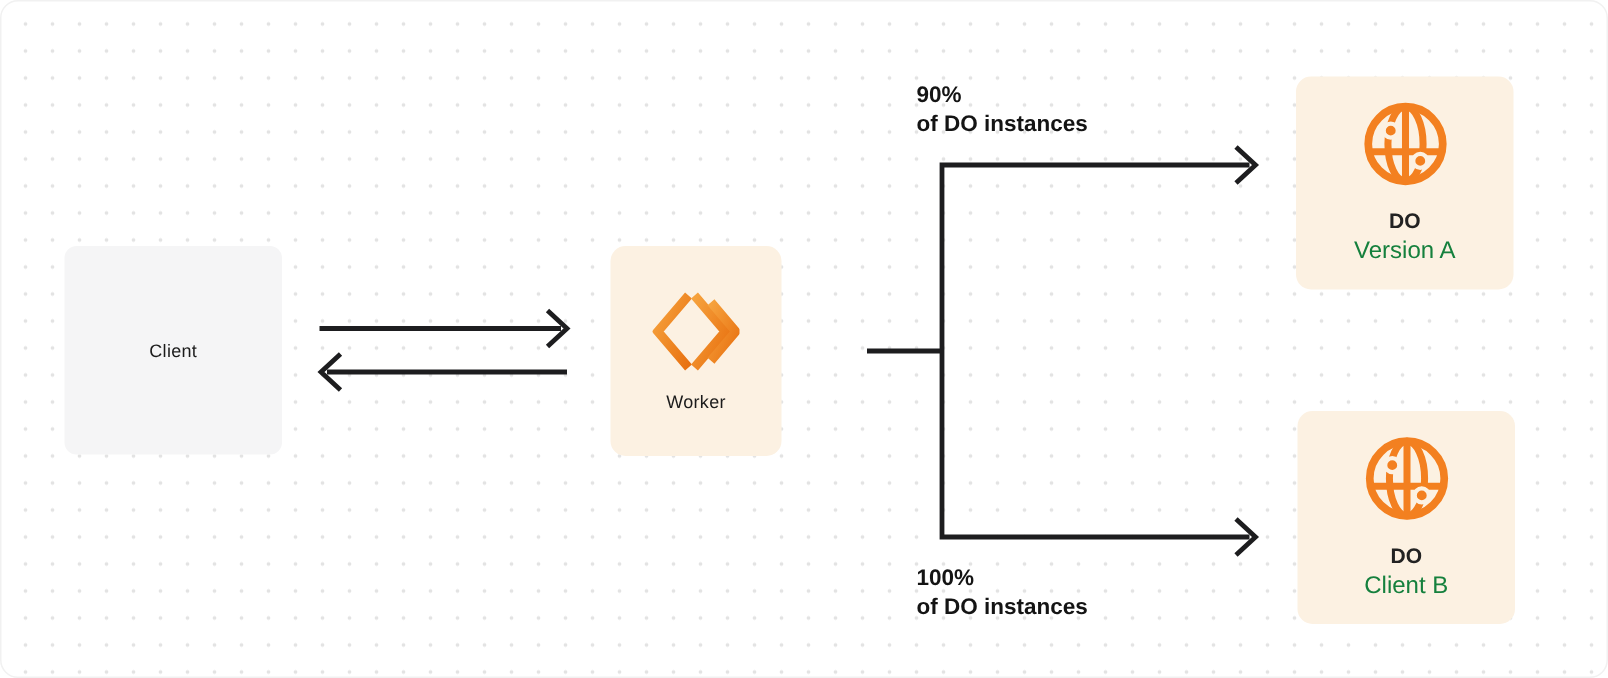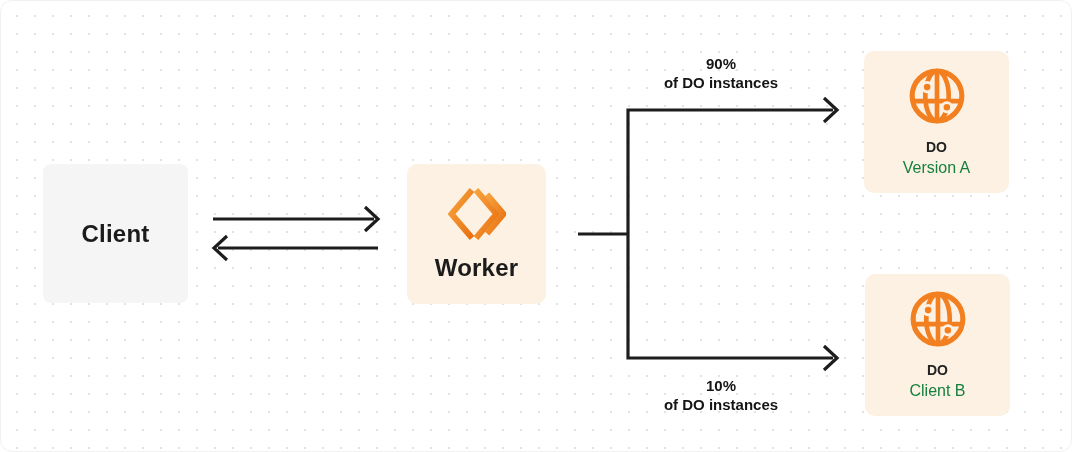--- a/index.html
+++ b/index.html
@@ -21,32 +21,32 @@
   .arrows { position: absolute; left: 0; top: 0; pointer-events: none; }
 
   .node {
     position: absolute;
     display: flex;
     flex-direction: column;
     align-items: center;
     justify-content: center;
   }
   .node-label {
-    font-size: 24px;
-    font-weight: bold;
+    font-size: 12px;
+    font-weight: normal;
     color: #1B1B1B;
     letter-spacing: 0.2px;
   }
   .client {
     left: 42px; top: 163px; width: 145px; height: 139px;
     background: #F5F5F6;
     border-radius: 8px;
   }
   .worker {
-    left: 406px; top: 163px; width: 139px; height: 140px;
+    left: 406px; top: 163px; width: 114px; height: 140px;
     background: #FCF1E2;
     border-radius: 10px;
   }
   .worker .icon { margin-bottom: 12px; display: block; }
 
   .do-node {
     width: 145px; height: 142px;
     background: #FCF1E2;
     border-radius: 10px;
   }
@@ -62,21 +62,20 @@
   .do-sub {
     font-size: 16px;
     line-height: 20px;
     color: #15803d;
   }
 
   .split-label {
     position: absolute;
     left: 610px;
     width: 220px;
-    text-align: center;
     font-size: 15px;
     font-weight: bold;
     line-height: 19px;
     color: #141414;
   }
   .split-label.top { top: 53px; }
   .split-label.bottom { top: 375px; }
 </style>
 </head>
 <body>
@@ -122,21 +121,21 @@
     </svg>
     <span class="node-label">Worker</span>
   </div>
 
   <div class="split-label top">
     <div>90%</div>
     <div>of DO instances</div>
   </div>
 
   <div class="split-label bottom">
-    <div>10%</div>
+    <div>100%</div>
     <div>of DO instances</div>
   </div>
 
   <div class="node do-node" id="do-a">
     <svg class="icon" width="60" height="60" viewBox="0 0 64 64">
       <g stroke="#F38020" fill="none">
         <circle cx="32" cy="32" r="26.5" stroke-width="5.5"></circle>
         <line x1="32" y1="6" x2="32" y2="58" stroke-width="5"></line>
         <ellipse cx="32" cy="32" rx="12.5" ry="26.5" stroke-width="5"></ellipse>
         <line x1="6.5" y1="37.5" x2="57.5" y2="37.5" stroke-width="5"></line>

